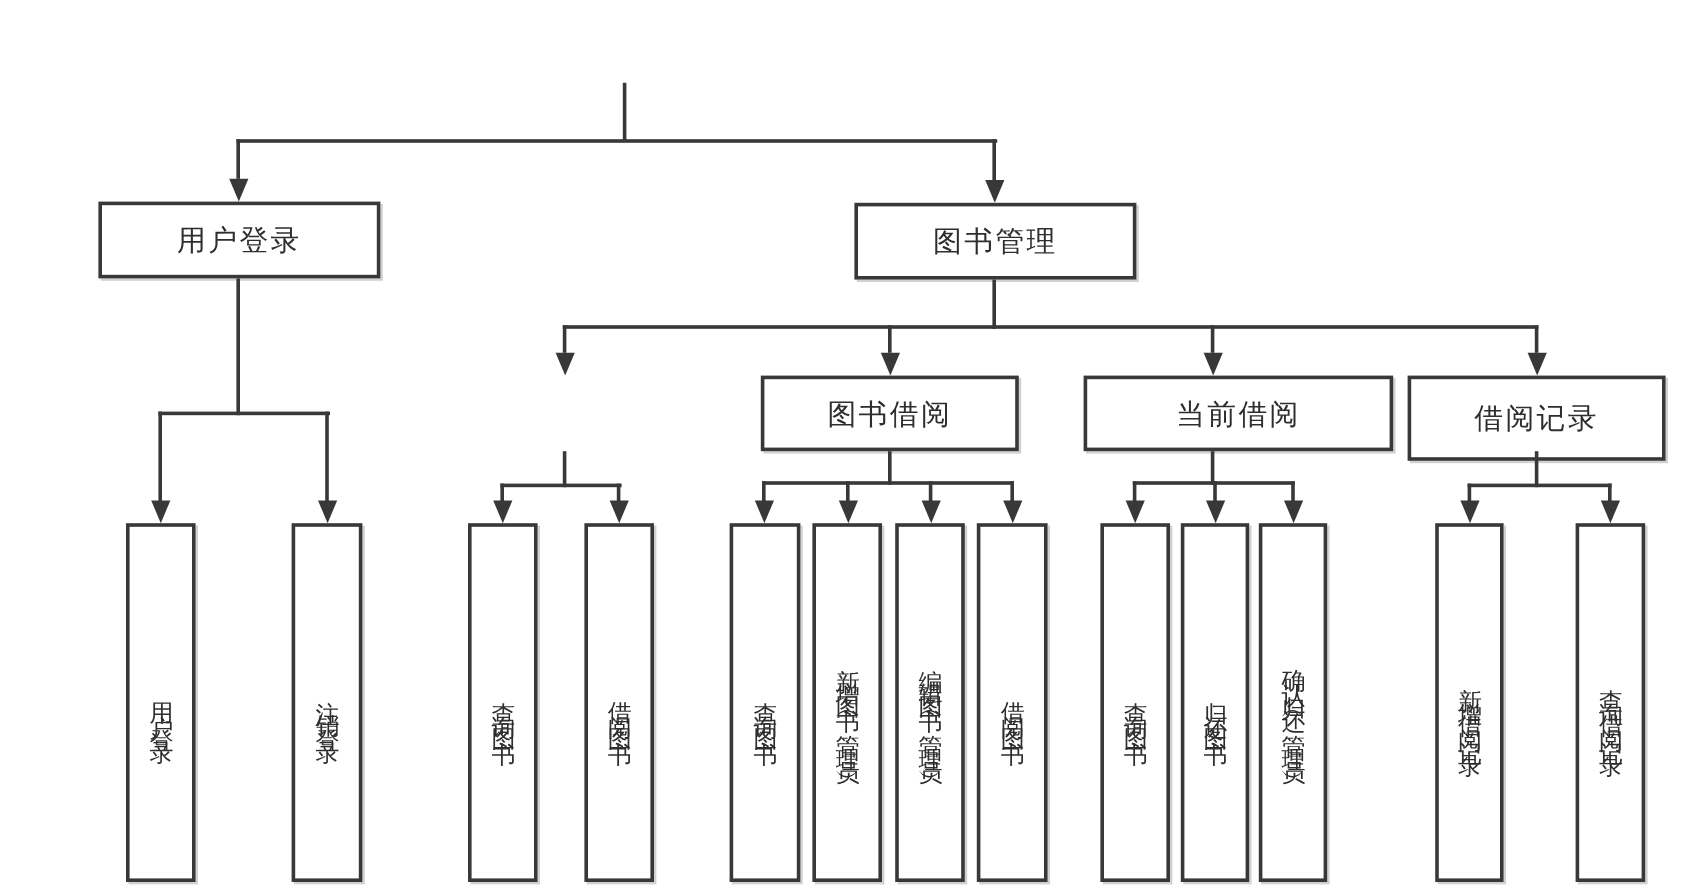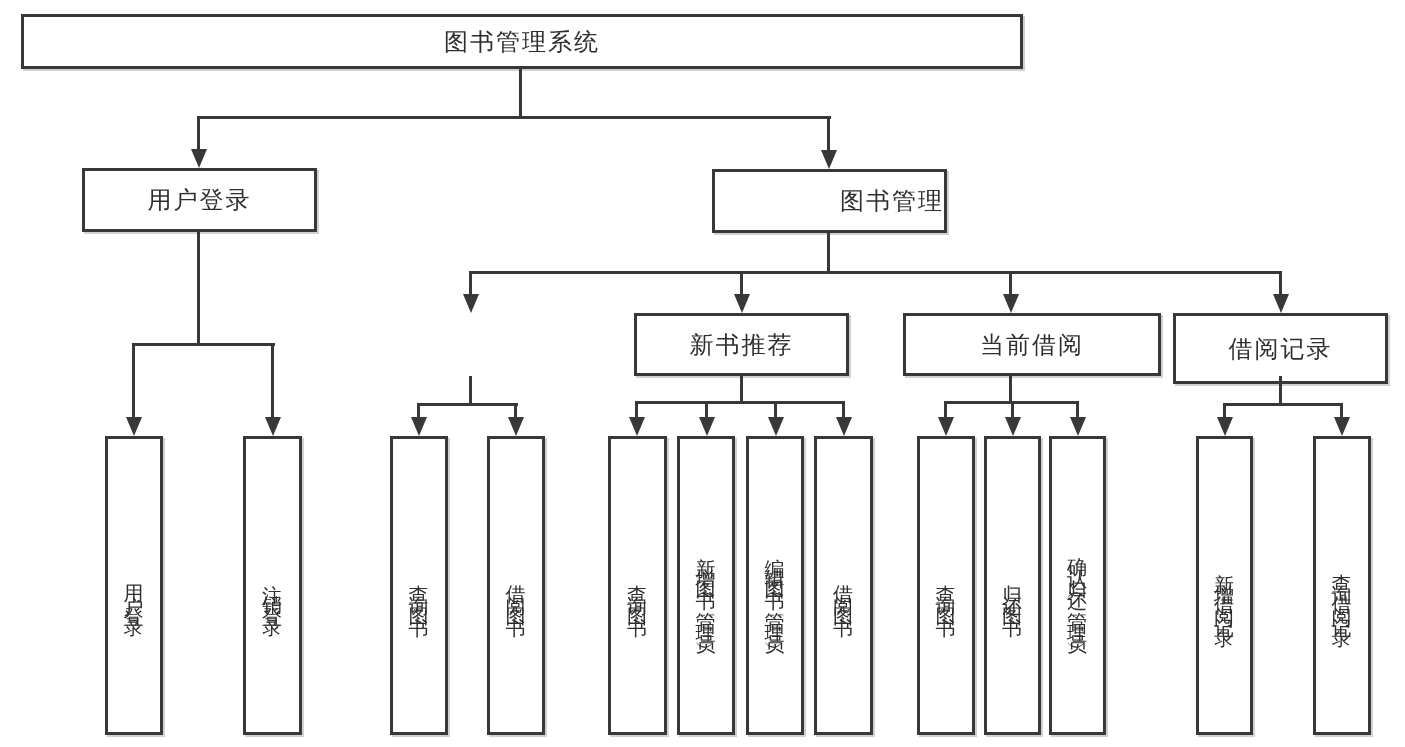--- a/index.html
+++ b/index.html
@@ -31,33 +31,30 @@
   .watermark{
     position:absolute;left:1183px;top:713px;z-index:5;
     font-size:20px;color:#9a9a9a;white-space:nowrap;letter-spacing:0.5px;
   }
 </style>
 </head>
 <body>
 
 <div class="canvas">
 
-  <div class="node" style="left:21px;top:14px;width:1002px;height:55px;">
-    <span class="h-label">图书管理系统</span>
-  </div>
 
   <div class="node" style="left:82px;top:168px;width:235px;height:64px;">
     <span class="h-label">用户登录</span>
   </div>
-  <div class="node" style="left:712px;top:169px;width:235px;height:64px;justify-content:flex-end;">
+  <div class="node" style="left:712px;top:169px;width:235px;height:64px;">
     <span class="h-label">图书管理</span>
   </div>
 
   <div class="node" style="left:634px;top:313px;width:215px;height:63px;">
-    <span class="h-label">新书推荐</span>
+    <span class="h-label">图书借阅</span>
   </div>
   <div class="node" style="left:903px;top:313px;width:258px;height:63px;">
     <span class="h-label">当前借阅</span>
   </div>
   <div class="node" style="left:1173px;top:313px;width:215px;height:71px;">
     <span class="h-label">借阅记录</span>
   </div>
 
   <div class="node" style="left:105px;top:436px;width:58px;height:299px;">
     <span class="v-label">用户登录</span>

